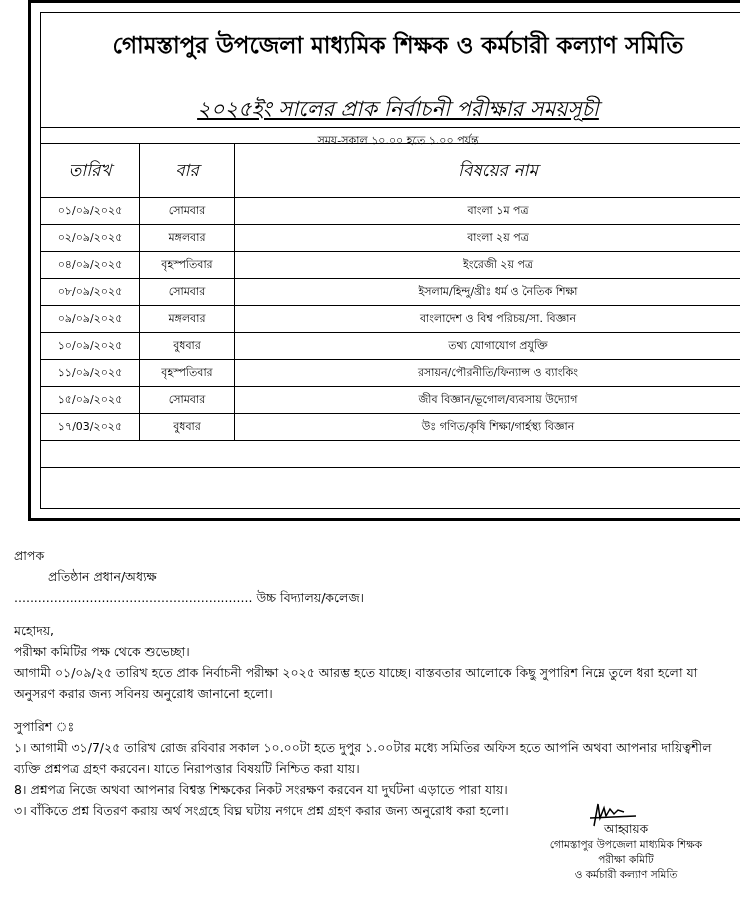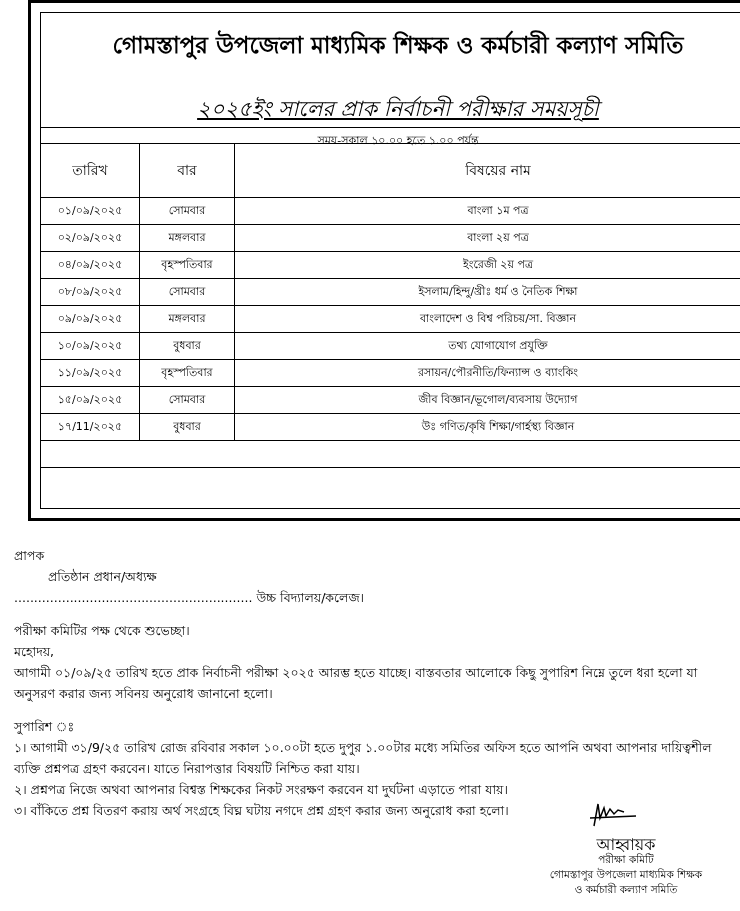--- a/index.html
+++ b/index.html
@@ -8,34 +8,34 @@
   .outer { position:absolute; left:0; top:0; width:734px; height:521px;
            border:3px solid #000; box-sizing:border-box; width:740px; }
   .inner { position:absolute; left:9px; top:9px; right:9px; bottom:9px;
            border:1px solid #000; }
   .h1 { position:absolute; left:0; right:0; top:14px; font-size:23px; font-weight:bold; text-align:center; }
   .h2 { position:absolute; left:0; right:0; top:50px; font-size:17px; text-align:center; }
   .h3 { position:absolute; left:0; right:0; top:80px; font-size:21px; font-style:italic; text-align:center;text-decoration:underline; }
   .timebar { position:absolute; left:0; right:0; top:114px; height:26px; border-top:1px solid #000;
              font-size:11px; text-align:center; line-height:26px; }
   table.sched { position:absolute; left:0; top:130px; width:720px; border-collapse:collapse; font-size:11px; }
-  table.sched th { font-weight:normal; font-size:14px; height:51px; border:1px solid #000; }
+  table.sched th { font-weight:normal; font-size:17px; height:51px; border:1px solid #000;font-style:italic; }
   table.sched td { height:26px; border:1px solid #000; text-align:center; padding:0; }
   table.sched tr td:first-child, table.sched tr th:first-child { border-left:none; }
   table.sched tr td:last-child, table.sched tr th:last-child { border-right:none; }
   .col-date { width:96px; }
   .col-day { width:92px; }
   .footrow td { height:20px; }
   .letter { position:absolute; left:14px; right:22px; top:545px; font-size:12.5px; line-height:21px; }
   .letter p { margin:0; }
   .indent { padding-left:34px; }
   .gap { height:12px; }
   .sig { position:absolute; right:14px; top:822px; width:200px; text-align:center; font-size:10.5px; line-height:15px; }
   .sig-mark { position:absolute; left:588px; top:800px; width:60px; height:28px; }
-  .sig-title { font-size:16px;margin-top:15px; }
+  .sig-title { font-size:12px; }
 </style>
 </head>
 <body>
 
 <div class="outer" style="height:521px;margin-left:28px;">
   <div class="inner">
     <div class="h1">গোমস্তাপুর উপজেলা মাধ্যমিক শিক্ষক ও কর্মচারী কল্যাণ সমিতি</div>
     <div class="h3">২০২৫ইং সালের প্রাক নির্বাচনী পরীক্ষার সময়সূচী</div>
     <div class="timebar">সময়-সকাল ১০.০০ হতে ১.০০ পর্যন্ত</div>
 
@@ -82,52 +82,52 @@
             <td>১১/০৯/২০২৫</td>
             <td>বৃহস্পতিবার</td>
             <td>রসায়ন/পৌরনীতি/ফিন্যান্স ও ব্যাংকিং</td>
           </tr>
           <tr>
             <td>১৫/০৯/২০২৫</td>
             <td>সোমবার</td>
             <td>জীব বিজ্ঞান/ভূগোল/ব্যবসায় উদ্যোগ</td>
           </tr>
           <tr>
-            <td>১৭/11/২০২৫</td>
+            <td>১৭/03/২০২৫</td>
             <td>বুধবার</td>
             <td>উঃ গণিত/কৃষি শিক্ষা/গার্হস্থ্য বিজ্ঞান</td>
           </tr>
         </tbody>
       <tfoot>
         <tr class="footrow">
             <td colspan="3"></td>
           </tr>
       </tfoot>
     </table>
   </div>
 </div>
 
 <div class="letter">
   <p>প্রাপক</p>
   <p class="indent">প্রতিষ্ঠান প্রধান/অধ্যক্ষ</p>
   <p>............................................................ উচ্চ বিদ্যালয়/কলেজ।</p>
   <div class="gap"></div>
+  <p>মহোদয়,</p>
   <p>পরীক্ষা কমিটির পক্ষ থেকে শুভেচ্ছা।</p>
-  <p>মহোদয়,</p>
   <p>আগামী ০১/০৯/২৫ তারিখ হতে প্রাক নির্বাচনী পরীক্ষা ২০২৫ আরম্ভ হতে যাচ্ছে। বাস্তবতার আলোকে কিছু সুপারিশ নিম্নে তুলে ধরা হলো যা অনুসরণ করার জন্য সবিনয় অনুরোধ জানানো হলো।</p>
   <div class="gap"></div>
   <p>সুপারিশ ঃ</p>
-  <p>১। আগামী ৩১/9/২৫ তারিখ রোজ রবিবার সকাল ১০.০০টা হতে দুপুর ১.০০টার মধ্যে সমিতির অফিস হতে আপনি অথবা আপনার দায়িত্বশীল ব্যক্তি প্রশ্নপত্র গ্রহণ করবেন। যাতে নিরাপত্তার বিষয়টি নিশ্চিত করা যায়।</p>
-  <p>২। প্রশ্নপত্র নিজে অথবা আপনার বিশ্বস্ত শিক্ষকের নিকট সংরক্ষণ করবেন যা দুর্ঘটনা এড়াতে পারা যায়।</p>
+  <p>১। আগামী ৩১/7/২৫ তারিখ রোজ রবিবার সকাল ১০.০০টা হতে দুপুর ১.০০টার মধ্যে সমিতির অফিস হতে আপনি অথবা আপনার দায়িত্বশীল ব্যক্তি প্রশ্নপত্র গ্রহণ করবেন। যাতে নিরাপত্তার বিষয়টি নিশ্চিত করা যায়।</p>
+  <p>8। প্রশ্নপত্র নিজে অথবা আপনার বিশ্বস্ত শিক্ষকের নিকট সংরক্ষণ করবেন যা দুর্ঘটনা এড়াতে পারা যায়।</p>
   <p>৩। বাঁকিতে প্রশ্ন বিতরণ করায় অর্থ সংগ্রহে বিঘ্ন ঘটায় নগদে প্রশ্ন গ্রহণ করার জন্য অনুরোধ করা হলো।</p>
 </div>
 
 <svg class="sig-mark" viewBox="0 0 60 28">
   <path d="M6 26 L10 4 L12 18 L16 8 L18 16 L22 9 L26 14 L30 10 L36 12" stroke="#000" stroke-width="1.5" fill="none"></path>
   <path d="M2 18 L48 16" stroke="#000" stroke-width="1.5" fill="none"></path>
 </svg>
 
 <div class="sig">
   <div class="sig-title">আহ্বায়ক</div>
+  <div>গোমস্তাপুর উপজেলা মাধ্যমিক শিক্ষক</div>
   <div>পরীক্ষা কমিটি</div>
-  <div>গোমস্তাপুর উপজেলা মাধ্যমিক শিক্ষক</div>
   <div>ও কর্মচারী কল্যাণ সমিতি</div>
 </div>
 
 </body></html>

